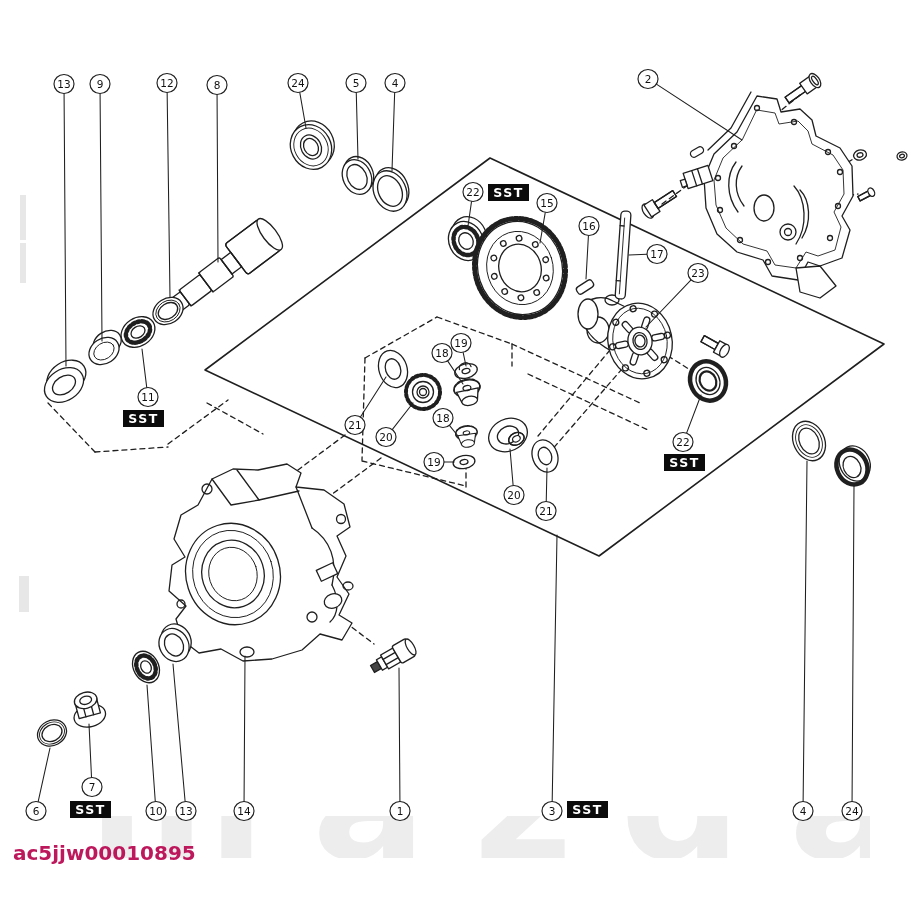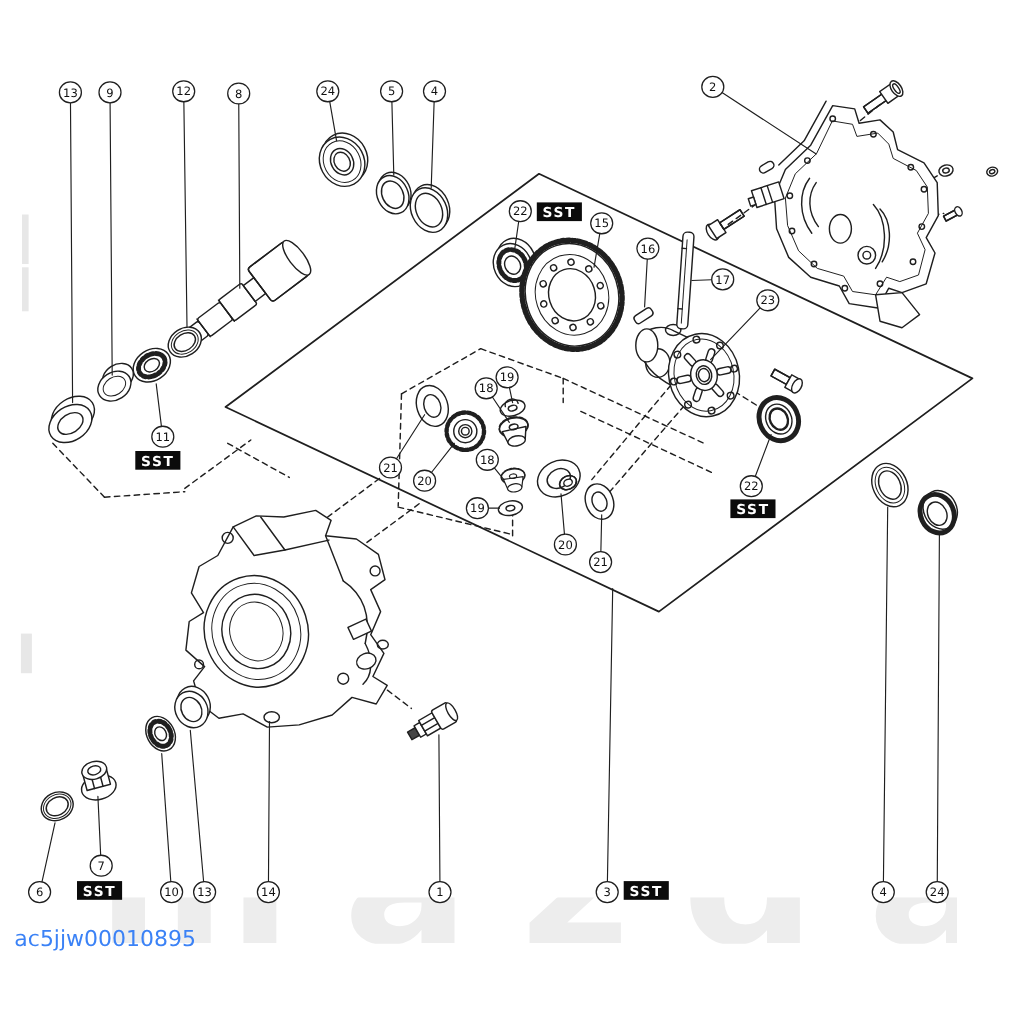--- a/index.html
+++ b/index.html
@@ -5,21 +5,21 @@
   html,body{margin:0;padding:0;background:#fff;}
   .stage{position:relative;width:918px;height:918px;background:#ffffff;overflow:hidden;
          font-family:"DejaVu Sans","Liberation Sans",sans-serif;}
   .watermark{position:absolute;left:88px;top:816px;width:782px;height:42px;overflow:hidden;z-index:1;}
   .watermark span{position:absolute;left:0;top:-85px;display:block;line-height:150px;font-size:150px;
          font-weight:700;color:#ededed;letter-spacing:42px;transform:scaleX(1.13);transform-origin:left top;white-space:nowrap;}
   .wm-bar{position:absolute;background:#e7e7e7;z-index:1;}
   #bar1{left:20px;top:195px;width:6px;height:45px;}
   #bar2{left:20px;top:243px;width:6px;height:40px;}
   #bar3{left:19px;top:576px;width:10px;height:36px;}
-  .part-code{position:absolute;left:13px;top:841px;z-index:3;font-size:20px;font-weight:400;color:#3b82f6;}
+  .part-code{position:absolute;left:13px;top:841px;z-index:3;font-size:20px;font-weight:700;color:#be185d;}
   svg{position:absolute;left:0;top:0;z-index:2;}
   svg *{stroke:#1f1f1f;fill:none;stroke-width:1.3;stroke-linecap:round;stroke-linejoin:round;}
   svg text{stroke:none;fill:#111;}
   .w{fill:#ffffff;}
   .g4{fill:#444;}
   .teeth{stroke-width:5;stroke-dasharray:3 2.2;}
   .teeth2{stroke-width:4;stroke-dasharray:2.6 2.2;}
   .roll{stroke-width:4.5;stroke-dasharray:2.4 2.4;}
   .thick{stroke-width:4.5;}
   .mid{stroke-width:2.2;}

